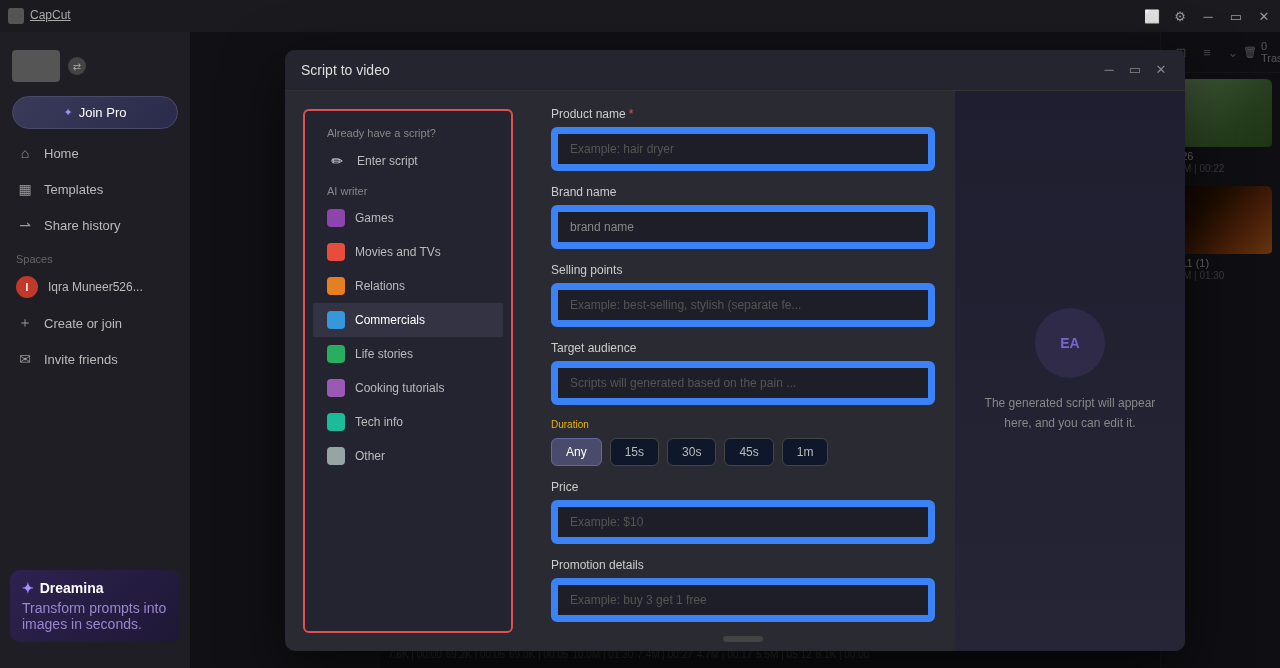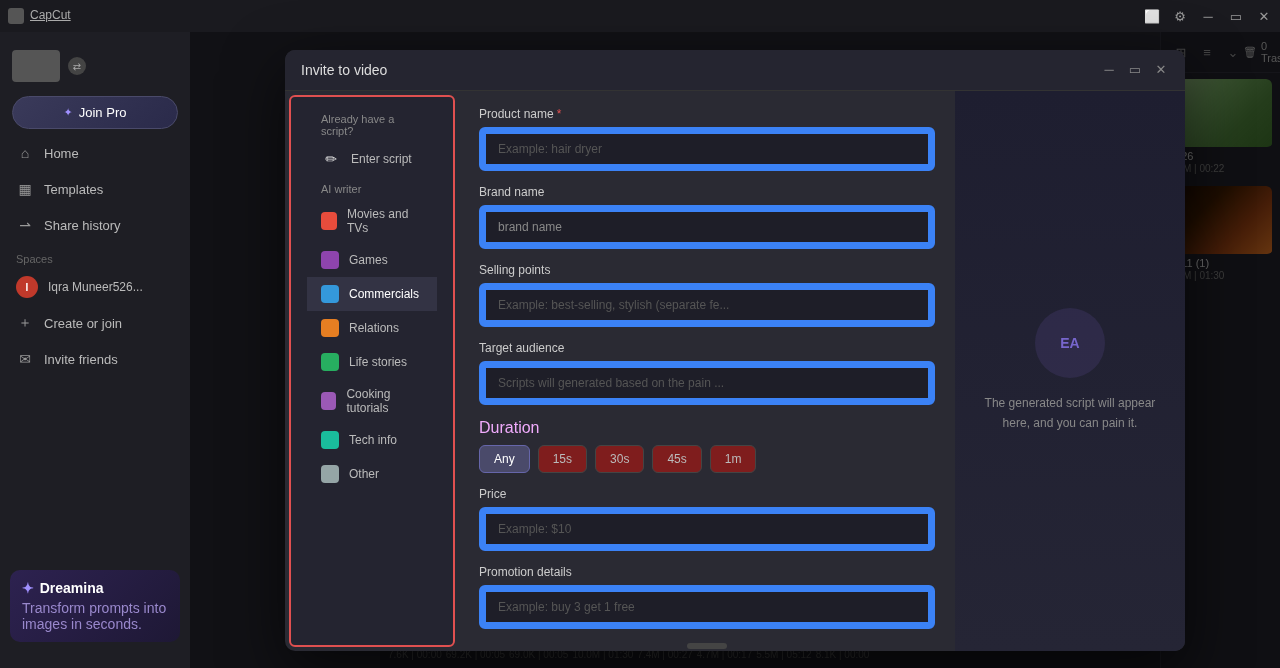--- a/index.html
+++ b/index.html
@@ -240,26 +240,26 @@
       cursor: pointer;
       font-size: 13px;
     }
     .modal-body {
       display: flex;
       height: 560px;
     }
 
     
     .modal-left {
-      width: 166px;
+      width: 210px;
       background: #242430;
       border: 2px solid #e05050;
       border-radius: 6px;
-      margin: 4px;
-      padding: 10px 16px;
+      margin: 18px;
+      padding: 10px 8px;
       flex-shrink: 0;
       overflow-y: auto;
     }
     .section-header {
       font-size: 11px;
       color: #888;
       padding: 6px 14px 4px;
     }
     .menu-item {
       display: flex;
@@ -312,36 +312,36 @@
       border: 7px solid #3b82f6;
       border-radius: 6px;
       padding: 8px 12px;
       color: #888;
       font-size: 12px;
       outline: none;
     }
     .form-input::placeholder { color: #555; }
 
     .duration-label {
-      font-size: 16px;
-      color: #f0abfc;
+      font-size: 10px;
+      color: #eab308;
       margin-bottom: 8px;
     }
     .duration-buttons {
       display: flex;
       gap: 8px;
       flex-wrap: wrap;
     }
     .dur-btn {
       padding: 6px 14px;
       border-radius: 6px;
       font-size: 12px;
       cursor: pointer;
       border: 1px solid #444;
-      background: #7f1d1d;
+      background: #0f172a;
       color: #bbb;
     }
     .dur-btn.active {
       background: #4a4a6a;
       border-color: #6666aa;
       color: #fff;
     }
 
     
     .modal-right {
@@ -557,52 +557,52 @@
     <span class="bottom-item">7.4M | 00:27</span>
     <span class="bottom-item">4.7M | 00:17</span>
     <span class="bottom-item">5.5M | 05:12</span>
     <span class="bottom-item">8.1K | 00:00</span>
   </div>
 
   <div class="modal-overlay">
     <div class="modal">
 
       <div class="modal-titlebar">
-        <span class="modal-title">Invite to video</span>
+        <span class="modal-title">Script to video</span>
         <div class="modal-controls">
           <div class="modal-ctrl-btn">─</div>
           <div class="modal-ctrl-btn">▭</div>
           <div class="modal-ctrl-btn">✕</div>
         </div>
       </div>
 
       <div class="modal-body">
 
         <div class="modal-left">
           <div class="section-header">Already have a script?</div>
           <div class="menu-item">
             <div class="menu-icon icon-pencil">✏</div>
             <span>Enter script</span>
           </div>
           <div class="section-header">AI writer</div>
           <div class="menu-item">
+            <div class="menu-icon" style="background:#8e44ad; border-radius:4px; width:18px; height:18px;"></div>
+            <span>Games</span>
+          </div>
+          <div class="menu-item">
             <div class="menu-icon icon-movies" style="background:#e74c3c; border-radius:4px; width:18px; height:18px;"></div>
             <span>Movies and TVs</span>
           </div>
           <div class="menu-item">
-            <div class="menu-icon" style="background:#8e44ad; border-radius:4px; width:18px; height:18px;"></div>
-            <span>Games</span>
+            <div class="menu-icon" style="background:#e67e22; border-radius:4px; width:18px; height:18px;"></div>
+            <span>Relations</span>
           </div>
           <div class="menu-item active">
             <div class="menu-icon" style="background:#3498db; border-radius:4px; width:18px; height:18px;"></div>
             <span>Commercials</span>
-          </div>
-          <div class="menu-item">
-            <div class="menu-icon" style="background:#e67e22; border-radius:4px; width:18px; height:18px;"></div>
-            <span>Relations</span>
           </div>
           <div class="menu-item">
             <div class="menu-icon" style="background:#27ae60; border-radius:4px; width:18px; height:18px;"></div>
             <span>Life stories</span>
           </div>
           <div class="menu-item">
             <div class="menu-icon" style="background:#9b59b6; border-radius:4px; width:18px; height:18px;"></div>
             <span>Cooking tutorials</span>
           </div>
           <div class="menu-item">
@@ -655,20 +655,20 @@
           </div>
           <div style="margin-top:10px;display:flex;align-items:center;justify-content:center;">
             <div style="width:40px;height:6px;background:#444;border-radius:3px;"></div>
           </div>
         </div>
 
         <div class="modal-right">
           <div class="ai-icon-container">
             <span style="font-size:14px; font-weight:bold; color:#7766cc;">EA</span>
           </div>
-          <div class="preview-text">The generated script will appear here, and you can pain it.</div>
+          <div class="preview-text">The generated script will appear here, and you can edit it.</div>
         </div>
 
       </div>
     </div>
   </div>
 
 </div>
 
 </body></html>

